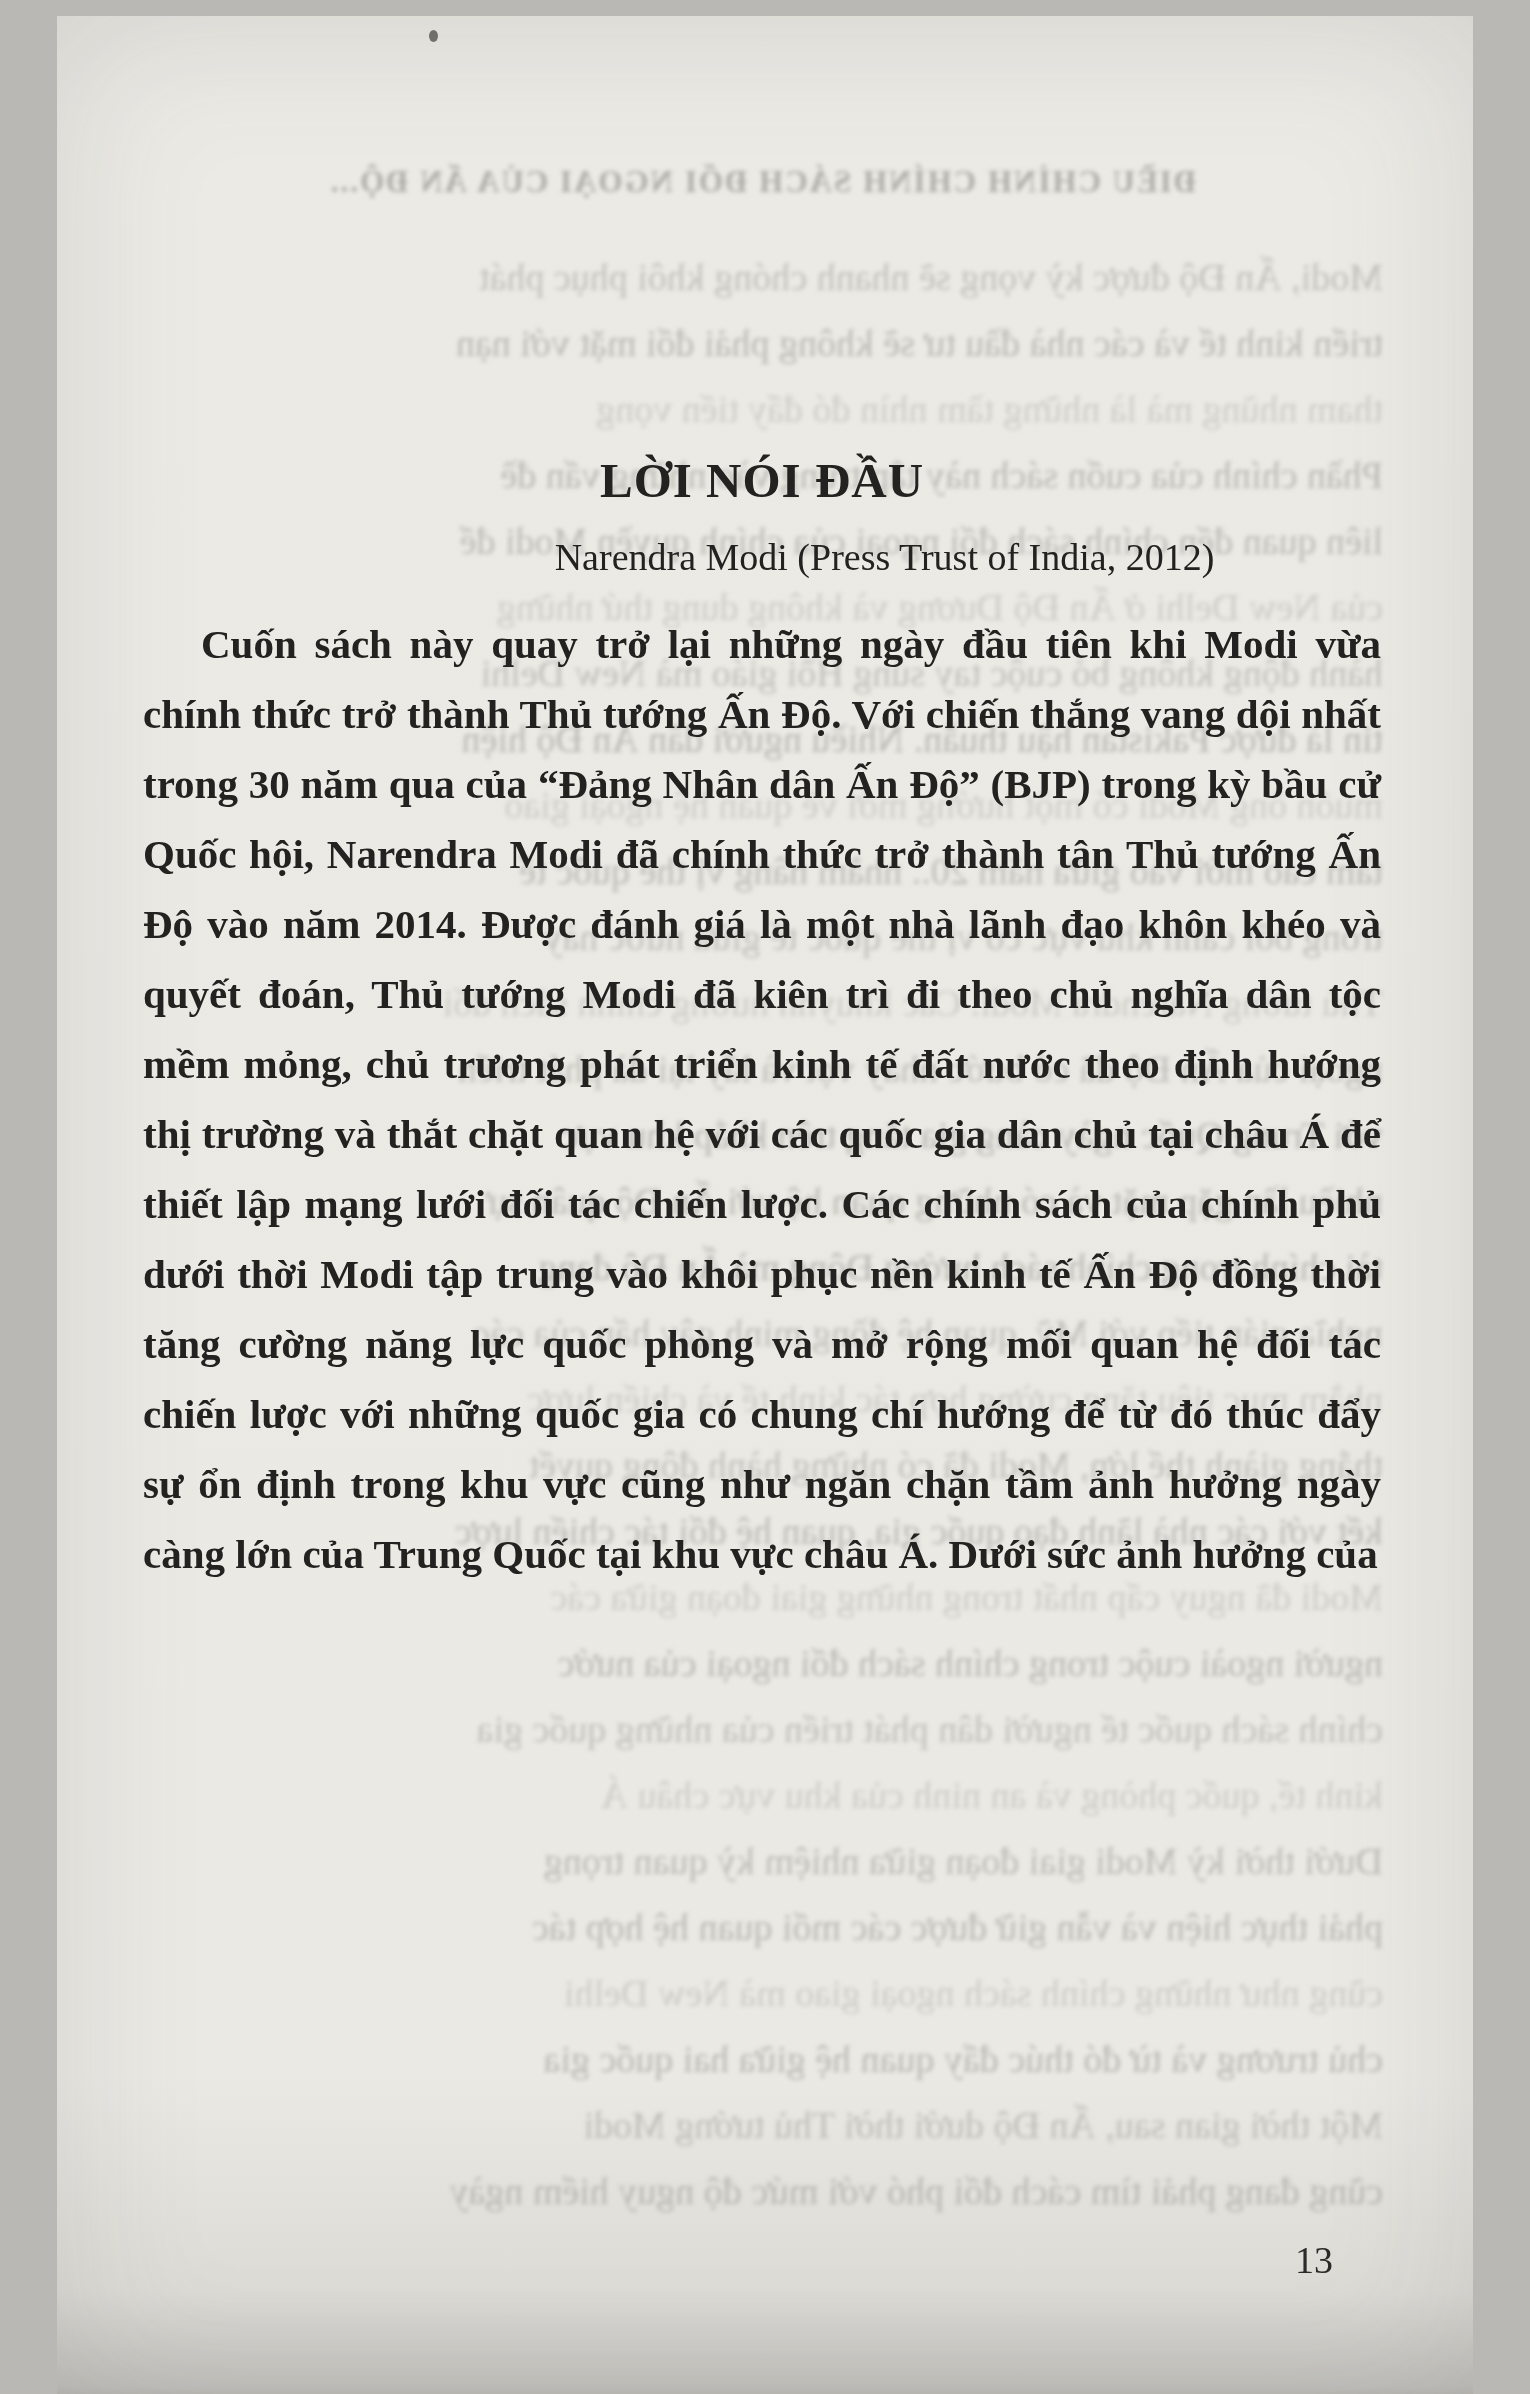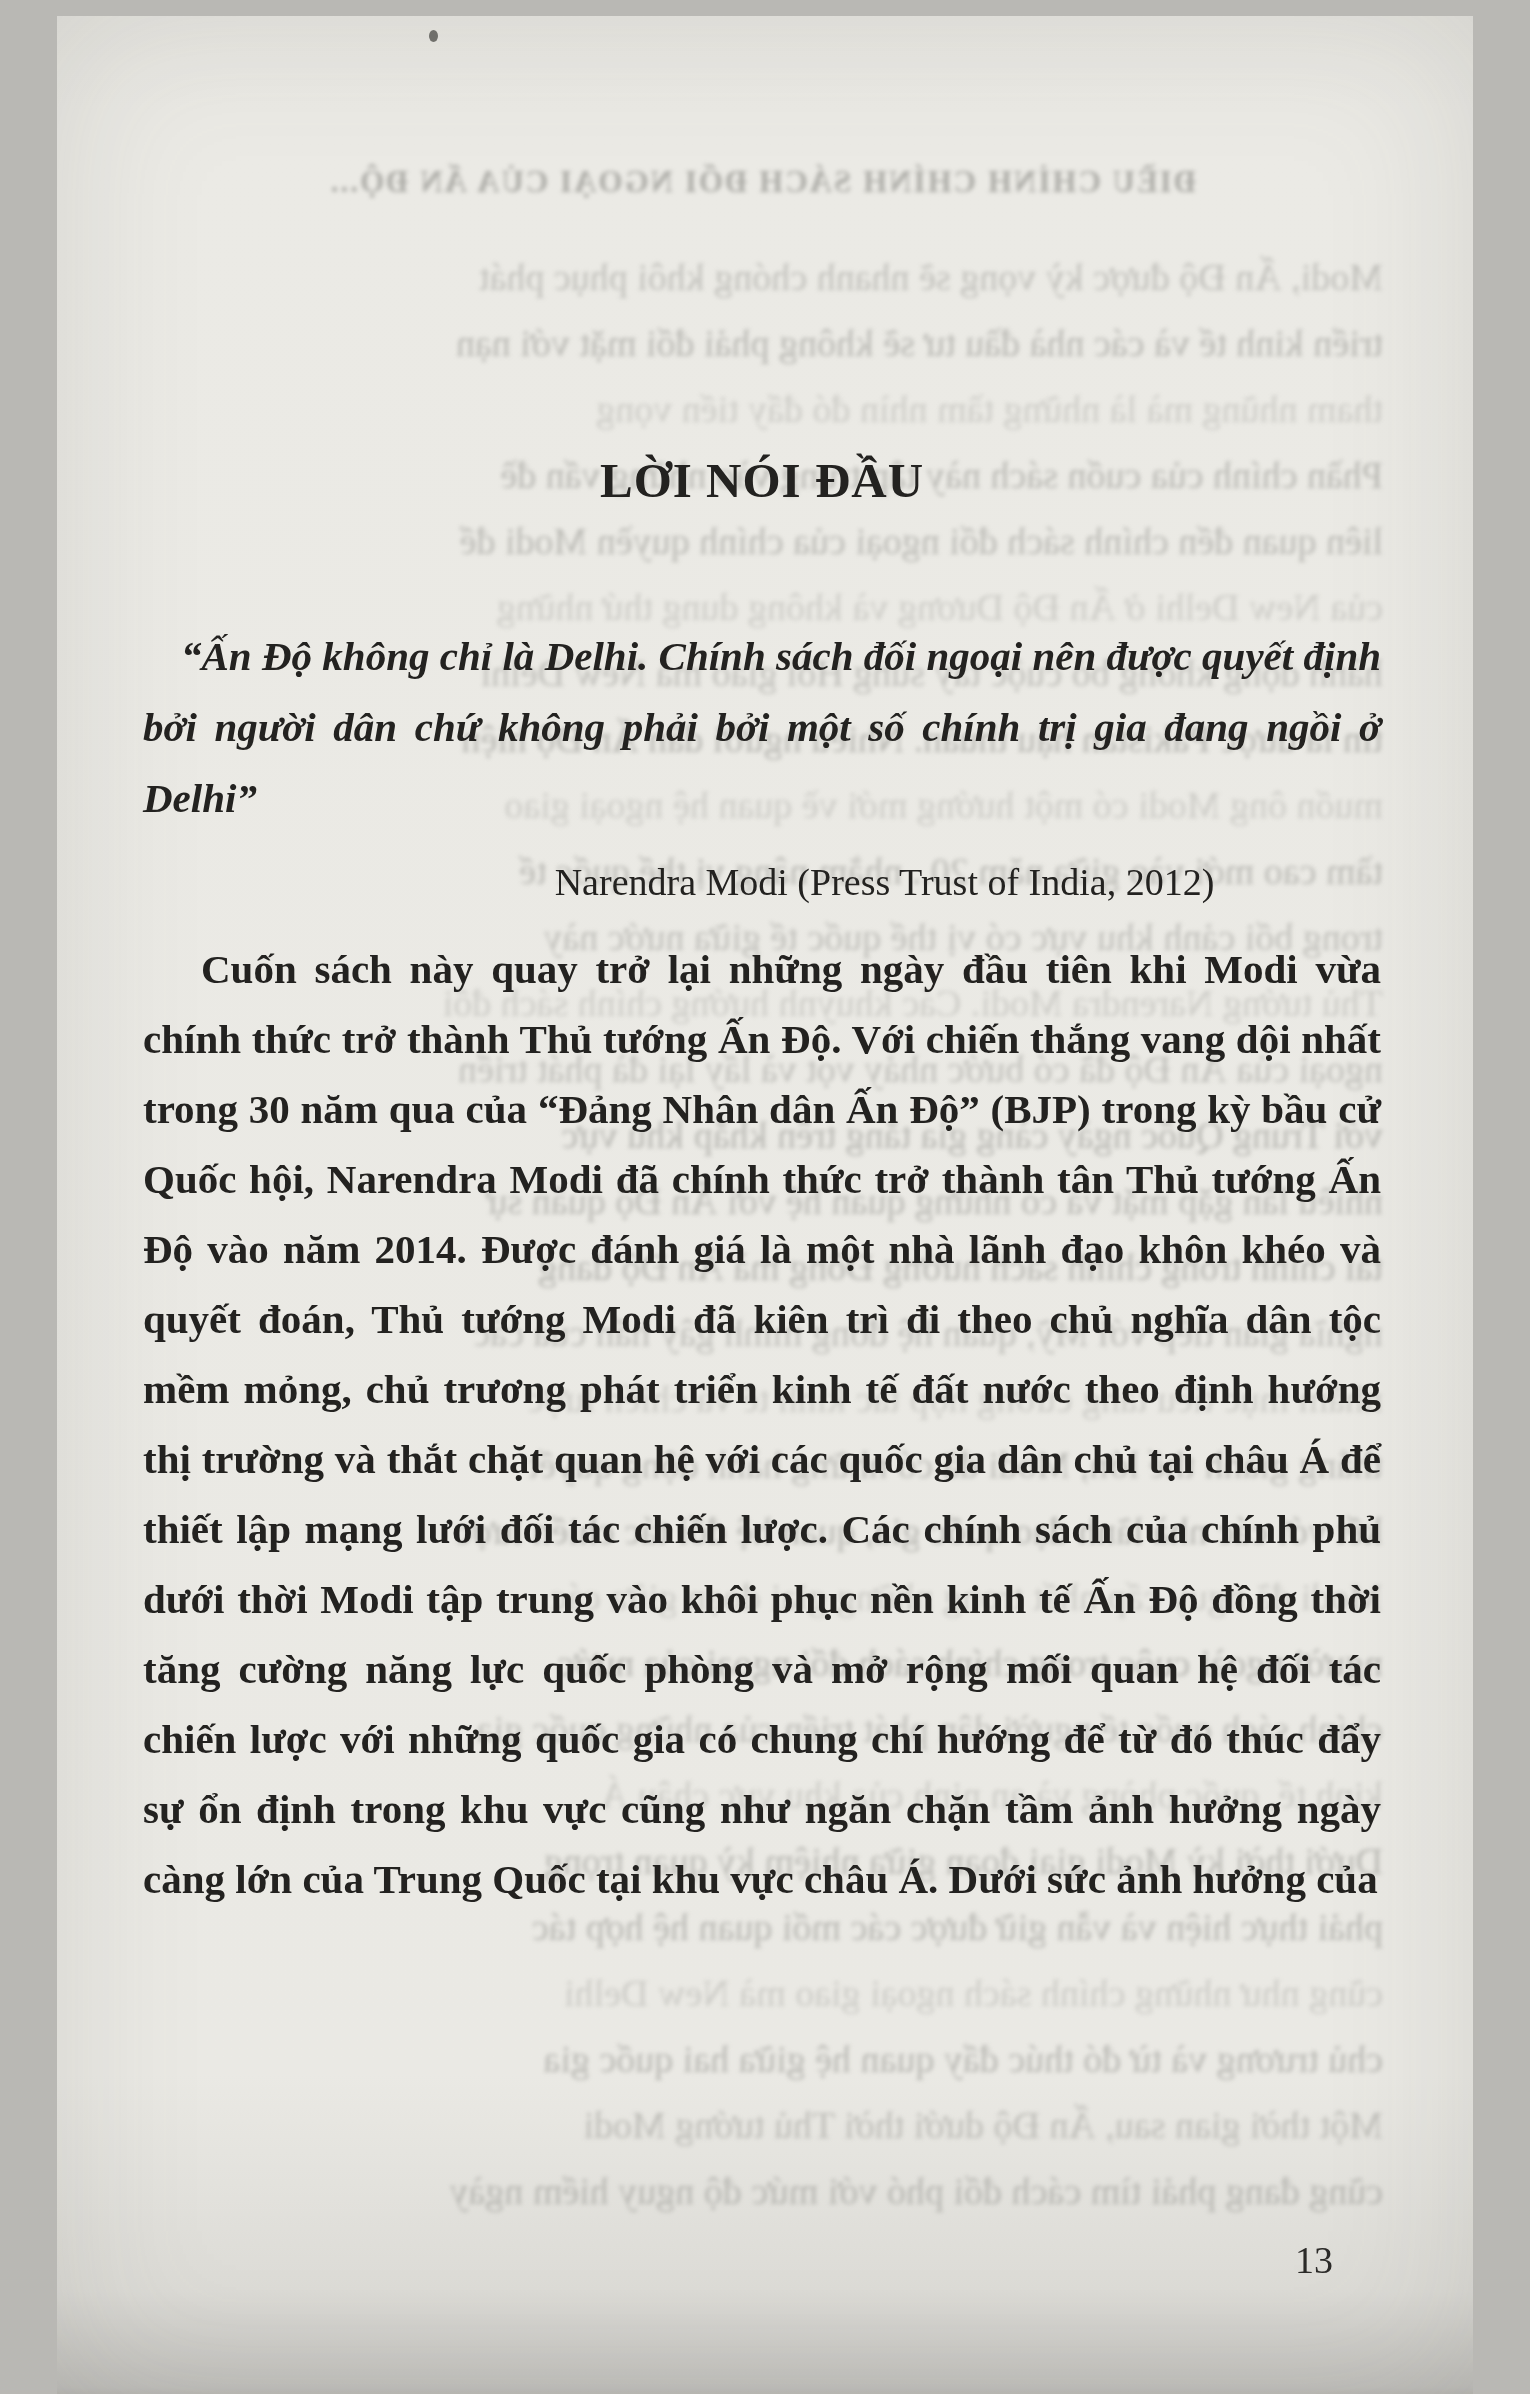--- a/index.html
+++ b/index.html
@@ -151,21 +151,20 @@
         <div class="bleed-line">cũng như những chính sách ngoại giao mà New Delhi</div>
         <div class="bleed-line">chủ trương và từ đó thúc đẩy quan hệ giữa hai quốc gia</div>
         <div class="bleed-line">Một thời gian sau, Ấn Độ dưới thời Thủ tướng Modi</div>
         <div class="bleed-line">cũng đang phải tìm cách đối phó với mức độ nguy hiểm ngày</div>
       </div>
   </div>
 
   <div class="content">
     <h1 class="title">LỜI NÓI ĐẦU</h1>
 
-    <p class="quote">“Ấn Độ không chỉ là Delhi. Chính sách đối ngoại nên được quyết định bởi người dân chứ không phải bởi một số chính trị gia đang ngồi ở Delhi”</p>
 
     <p class="attribution">Narendra Modi (Press Trust of India, 2012)</p>
 
     <p class="body-para">Cuốn sách này quay trở lại những ngày đầu tiên khi Modi vừa chính thức trở thành Thủ tướng Ấn Độ. Với chiến thắng vang dội nhất trong 30 năm qua của “Đảng Nhân dân Ấn Độ” (BJP) trong kỳ bầu cử Quốc hội, Narendra Modi đã chính thức trở thành tân Thủ tướng Ấn Độ vào năm 2014. Được đánh giá là một nhà lãnh đạo khôn khéo và quyết đoán, Thủ tướng Modi đã kiên trì đi theo chủ nghĩa dân tộc mềm mỏng, chủ trương phát triển kinh tế đất nước theo định hướng thị trường và thắt chặt quan hệ với các quốc gia dân chủ tại châu Á để thiết lập mạng lưới đối tác chiến lược. Các chính sách của chính phủ dưới thời Modi tập trung vào khôi phục nền kinh tế Ấn Độ đồng thời tăng cường năng lực quốc phòng và mở rộng mối quan hệ đối tác chiến lược với những quốc gia có chung chí hướng để từ đó thúc đẩy sự ổn định trong khu vực cũng như ngăn chặn tầm ảnh hưởng ngày càng lớn của Trung Quốc tại khu vực châu Á. Dưới sức ảnh hưởng của</p>
   </div>
 
   <div class="page-number">13</div>
 
 </div>
 

